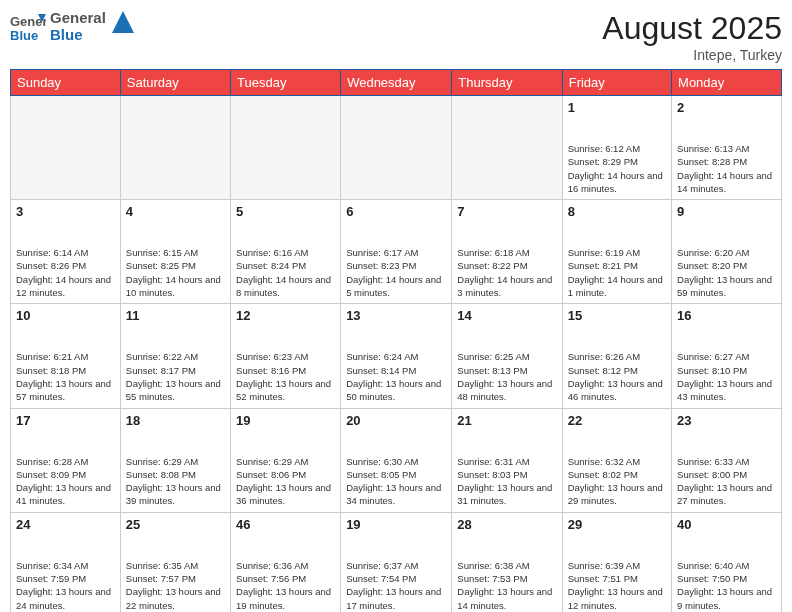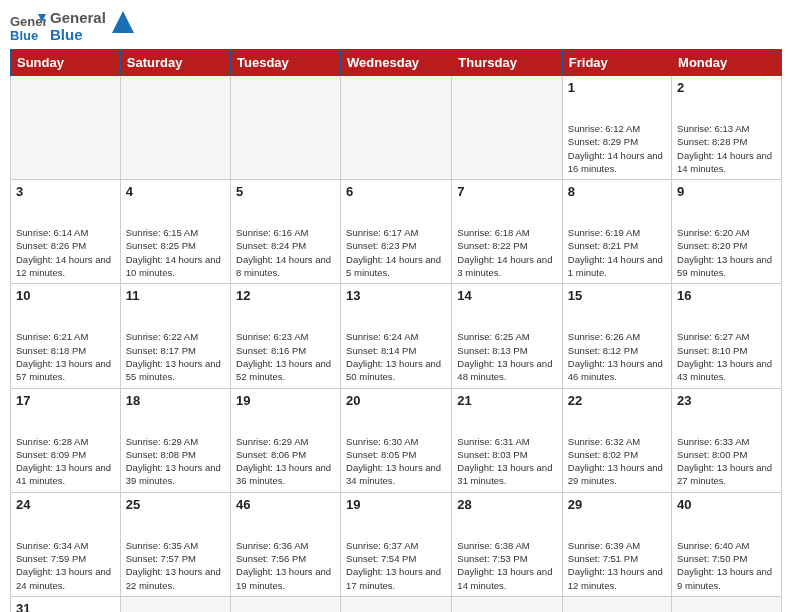--- a/index.html
+++ b/index.html
@@ -36,26 +36,26 @@
     .location {
       font-size: 14px;
       color: #555;
     }
     .calendar {
       width: 100%;
       border-collapse: collapse;
       border: 1px solid #ccc;
     }
     .calendar th {
-      background-color: #b91c1c;
+      background-color: #ef4444;
       color: #fff;
       text-align: left;
       padding: 5px 6px;
       font-size: 13px;
-      font-weight: bold;
+      font-weight: normal;
       border: 1px solid #1a5a9a;
     }
     .calendar td {
       vertical-align: top;
       border: 1px solid #ccc;
       padding: 4px 5px;
       width: 113px;
       min-height: 80px;
       font-size: 10px;
       color: #333;
@@ -92,20 +92,24 @@
       <polygon points="28,2 36,2 32,10" fill="#1a6fb5"></polygon>
     </svg>
     <div style="display:flex; flex-direction:column; line-height:1.1;">
       <span style="font-size:15px; font-weight:bold; color:#555;">General</span>
       <span style="font-size:15px; font-weight:bold; color:#1a6fb5;">Blue</span>
     </div>
     <svg width="22" height="22" viewBox="0 0 22 22" style="margin-left:2px; margin-top:-10px;">
       <polygon points="0,22 22,22 11,0" fill="#1a6fb5"></polygon>
     </svg>
   </div>
+  <div class="title-block">
+    <div class="month-year">August 2025</div>
+    <div class="location">Intepe, Turkey</div>
+  </div>
 </div>
 
 <table class="calendar">
   <thead>
     <tr>
     <th>Sunday</th>
         <th>Saturday</th>
         <th>Tuesday</th>
         <th>Wednesday</th>
         <th>Thursday</th>

